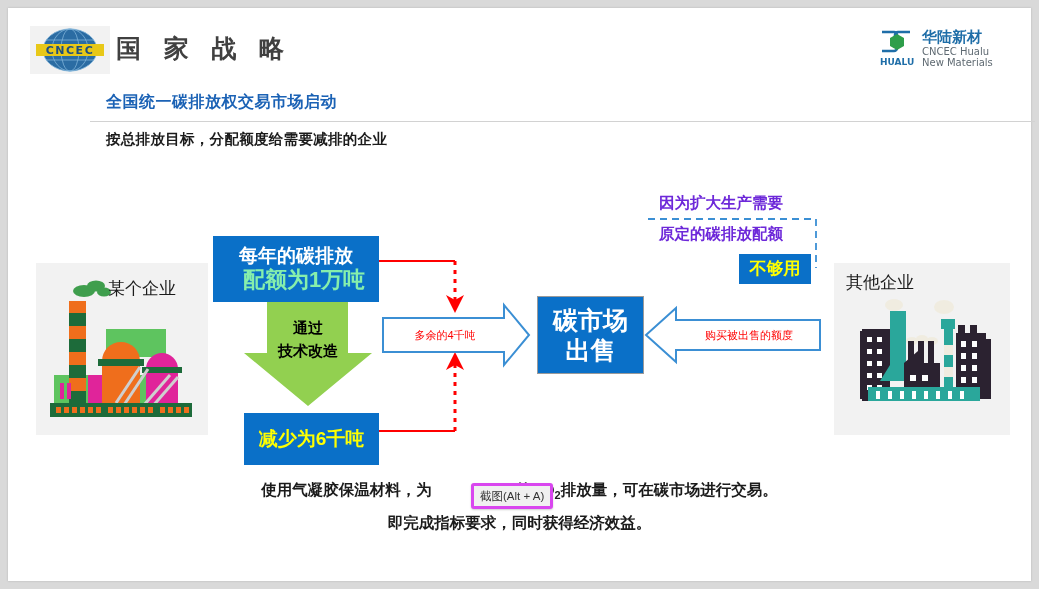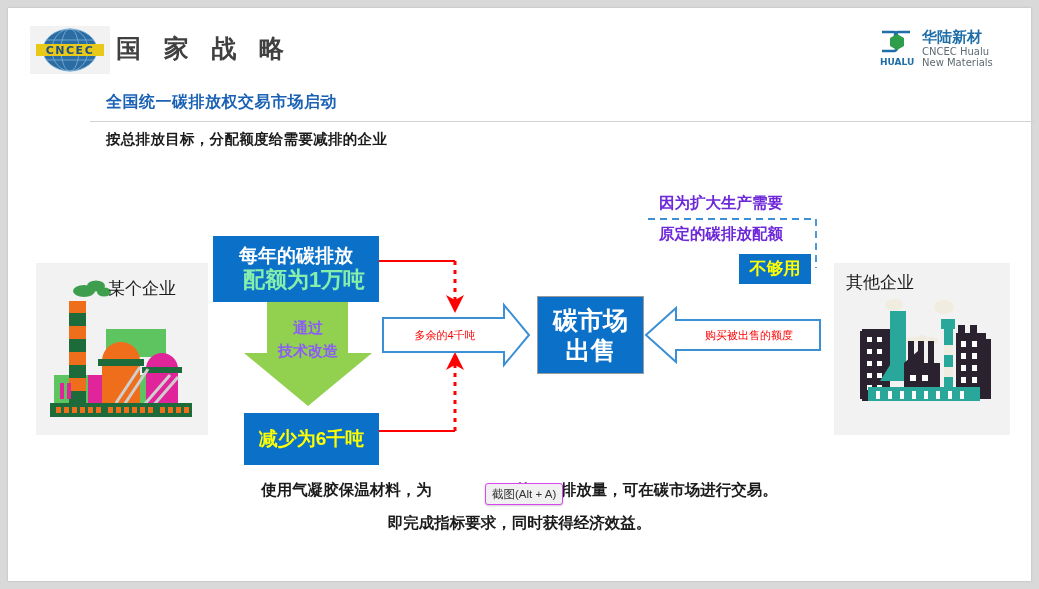--- a/index.html
+++ b/index.html
@@ -88,42 +88,42 @@
   #note2{left:651px;top:216px;}
 
   
   .arrow-caption{
     position:absolute;color:#ff0000;font-weight:normal;font-size:11px;
     white-space:nowrap;display:flex;align-items:center;justify-content:center;
     width:100%;height:100%;
   }
   .green-arrow-text{
     position:absolute;left:0;top:0;width:100%;
-    text-align:center;color:#8b5cf6;font-weight:bold;font-size:15px;
+    text-align:center;color:#000000;font-weight:bold;font-size:15px;
     line-height:1.55;padding-top:12px;box-sizing:border-box;
     pointer-events:none;
   }
 
   
   .layer{position:absolute;left:0;top:0;width:1023px;height:573px;pointer-events:none;}
 
   
   .foot{
     position:absolute;width:100%;text-align:center;
     font-size:15.5px;font-weight:bold;color:#1b1b1b;white-space:nowrap;
   }
   #foot1{top:472px;left:0;}
   #foot2{top:505px;left:0;}
   .foot sub{font-size:11px;}
 
   
   .capture-chip{
-    position:absolute;left:477px;top:475px;
+    position:absolute;left:463px;top:475px;
     height:20px;padding:0 6px;
-    background:#f0f0f0;border:1px solid #d946ef;border-radius:3px;
+    background:#f0f0f0;border:3px solid #d946ef;border-radius:3px;
     display:flex;align-items:center;
     font-size:11.5px;color:#333333;font-weight:normal;white-space:nowrap;
     box-shadow:0 1px 2px rgba(0,0,0,.2);
   }
 </style>
 </head>
 <body>
 
 <div class="slide">
 

